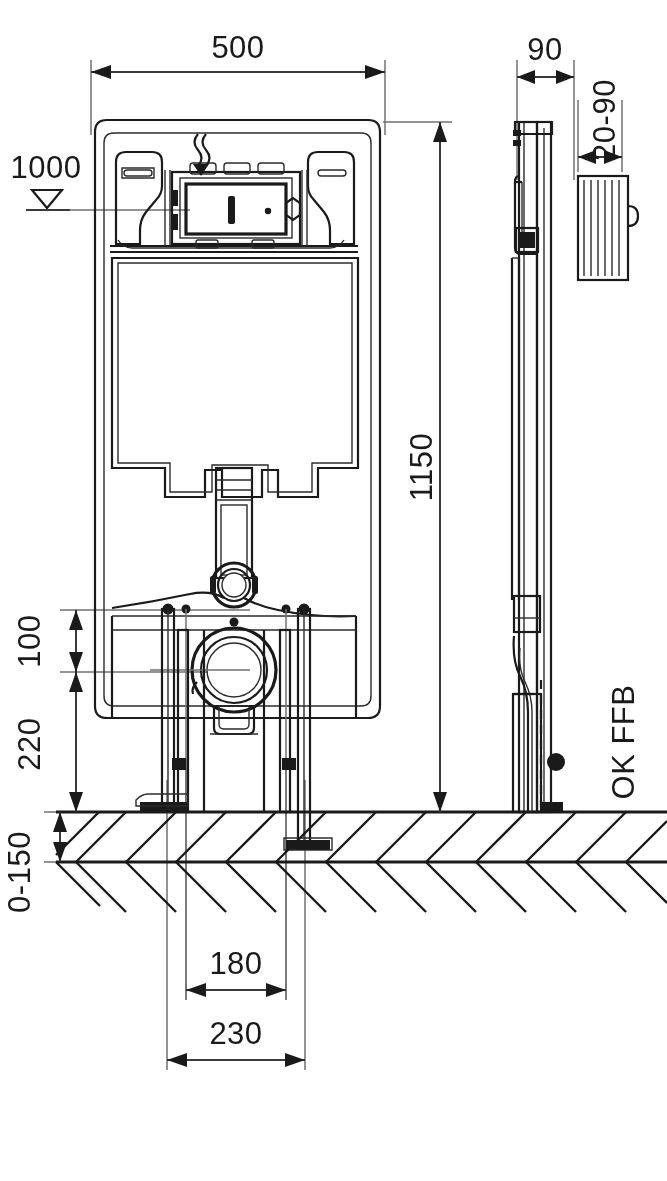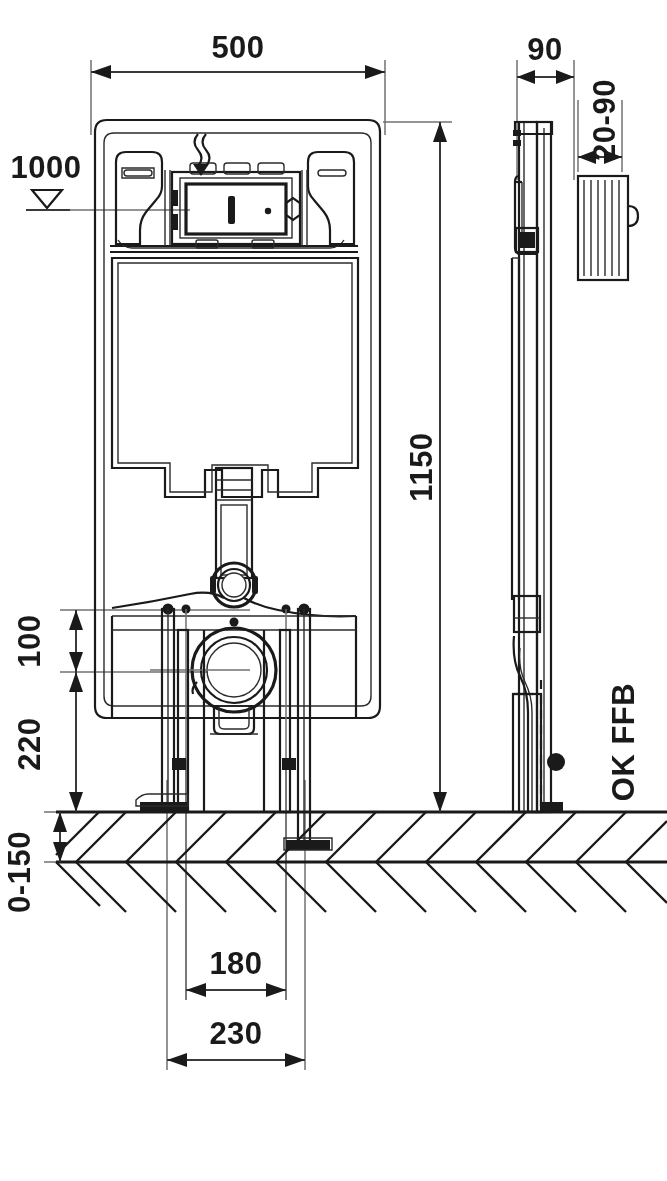--- a/index.html
+++ b/index.html
@@ -1,18 +1,18 @@
 <!DOCTYPE html>
 <html><head>
 <meta charset="utf-8">
 <style>
   html,body{margin:0;padding:0;background:#ffffff;}
   body{width:667px;height:1181px;position:relative;overflow:hidden;
        font-family:"Liberation Sans",sans-serif;color:#1a1a1a;}
-  #stage{position:absolute;inset:0;width:667px;height:837px;font-weight:bold;}
+  #stage{position:absolute;inset:0;width:667px;height:837px;}
   svg{display:block;}
   .dimtxt{font-family:"Liberation Sans",sans-serif;font-size:31px;fill:#1a1a1a;letter-spacing:0.5px;}
   .ln{fill:none;stroke:#1a1a1a;stroke-width:2.2;}
   .ln-thin{fill:none;stroke:#2b2b2b;stroke-width:1.4;}
   .ln-thick{fill:none;stroke:#1a1a1a;stroke-width:3.2;}
   .ext{fill:none;stroke:#707070;stroke-width:1.5;}
   .dimline{fill:none;stroke:#3a3a3a;stroke-width:2;}
   .hatch{fill:none;stroke:#1a1a1a;stroke-width:2.4;}
   .solid{fill:#1a1a1a;}
   .white{fill:#ffffff;}

